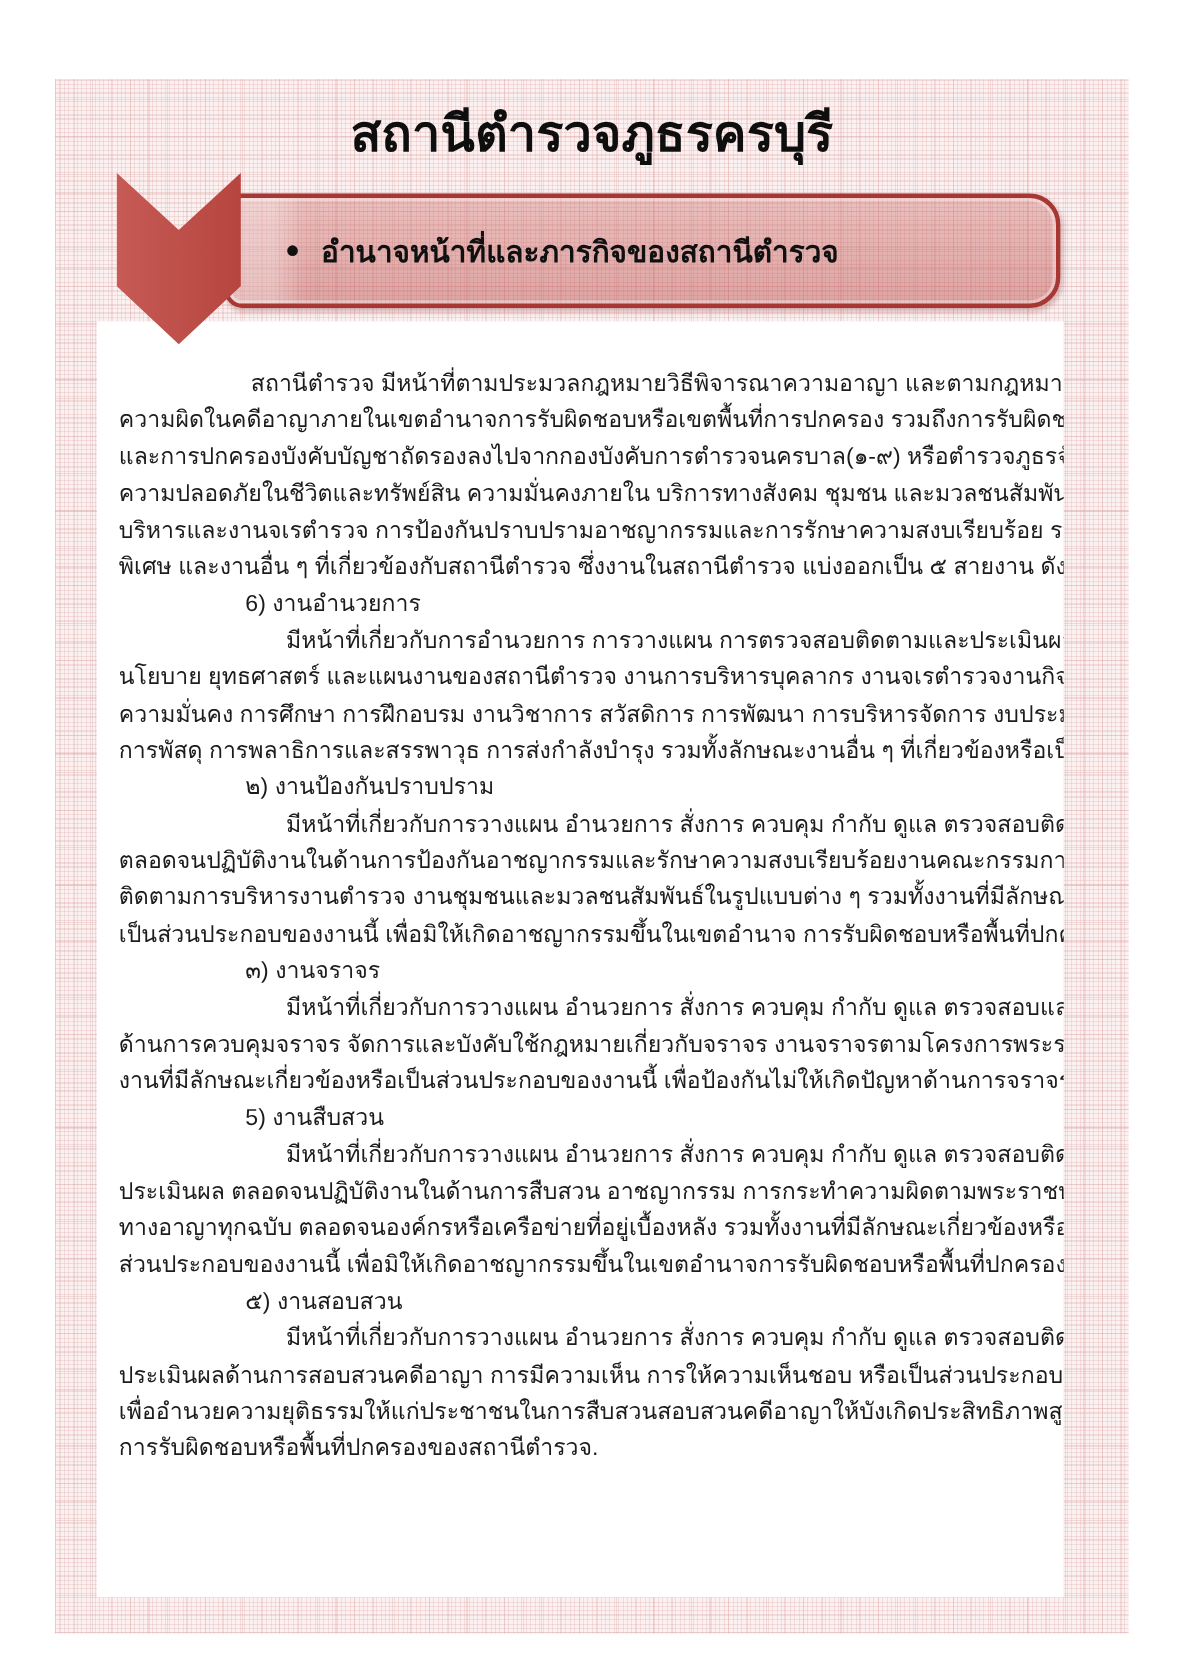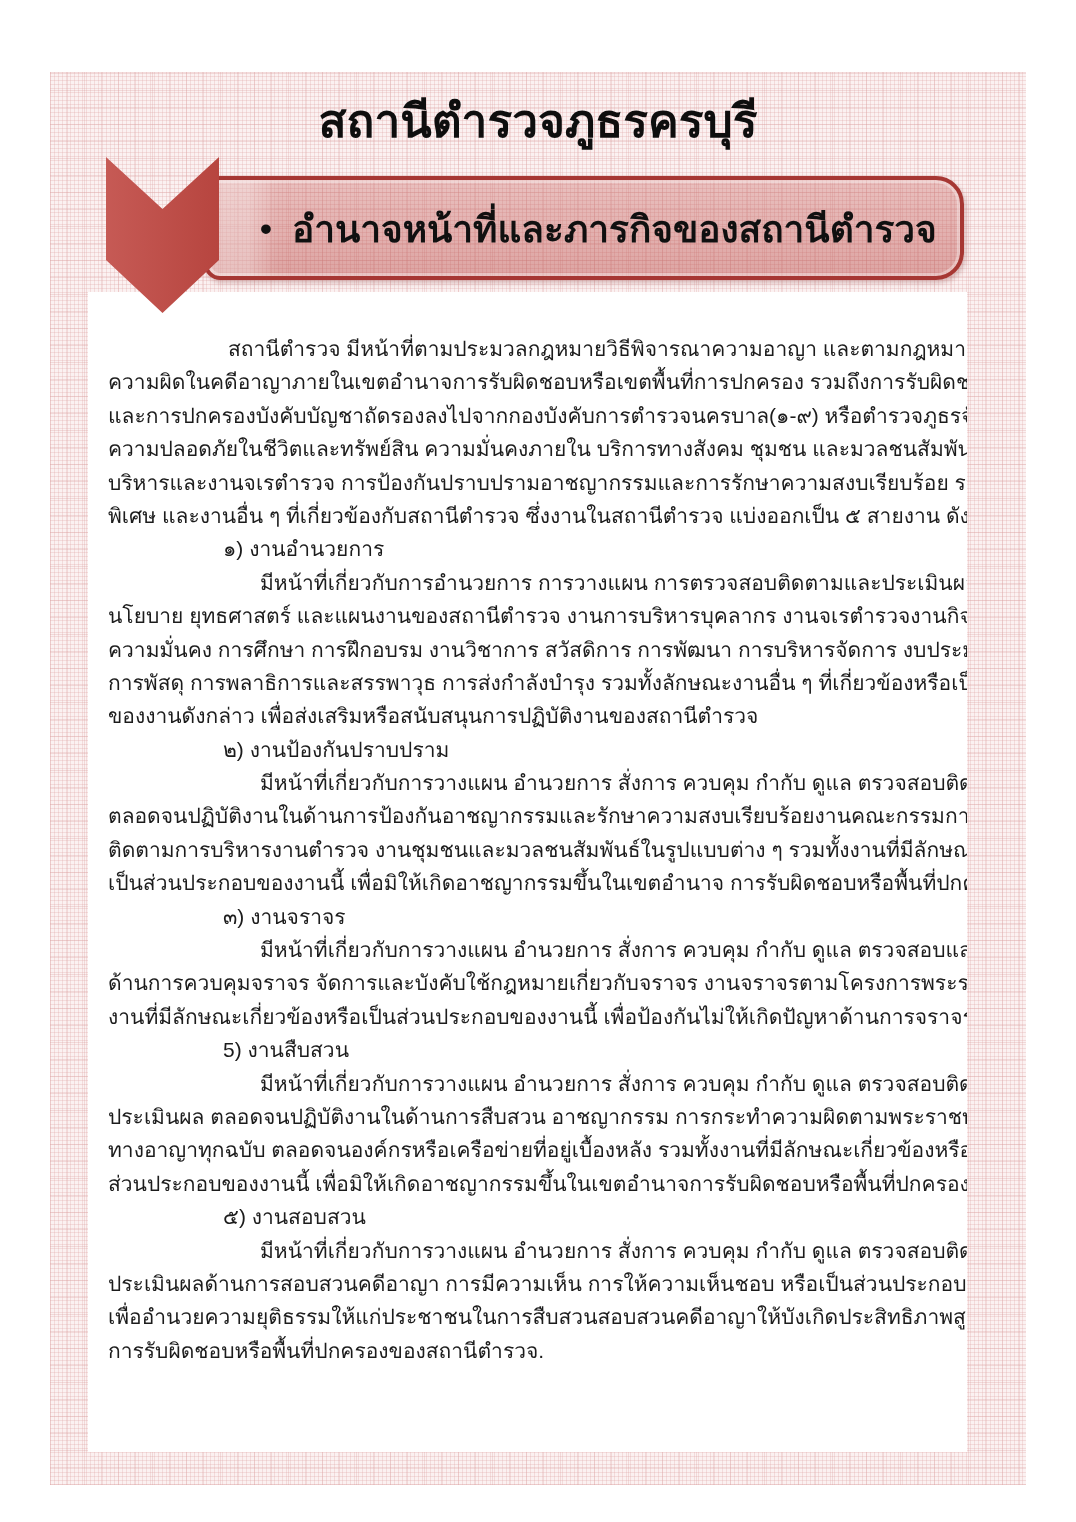--- a/index.html
+++ b/index.html
@@ -33,21 +33,21 @@
     border:4px solid #a63733;
     border-radius:16px 28px 28px 16px;
     background:
       linear-gradient(90deg, rgba(255,255,255,0.30) 0 40px, rgba(255,255,255,0) 70px),
       linear-gradient(180deg, rgba(198,96,92,0.34), rgba(186,74,70,0.46));
     box-shadow: inset 0 0 0 3px rgba(255,255,255,0.35), 2px 3px 5px rgba(150,80,80,0.35);
     display:flex;align-items:center;
   }
   .banner-inner{display:flex;align-items:center;padding-left:52px;white-space:nowrap;}
   .banner-bullet{font-size:34px;font-weight:bold;color:#111;margin-right:20px;line-height:1;}
-  .banner-label{font-size:37px;font-weight:bold;color:#101010;}
+  .banner-label{font-size:27px;font-weight:bold;color:#101010;}
 
   .arrow-ribbon{position:absolute;left:106px;top:137px;width:113px;height:159px;z-index:5;}
 
   
   .content-box{
     position:absolute;left:88px;top:272px;width:879px;height:1160px;
     background:#ffffff;overflow:hidden;
     padding:40px 0 0 20px;box-sizing:border-box;
   }
   .ln,.hd{
@@ -85,26 +85,25 @@
   </svg>
 
   <div class="content-box">
     <div class="ln indent-intro">สถานีตำรวจ มีหน้าที่ตามประมวลกฎหมายวิธีพิจารณาความอาญา และตามกฎหมายอื่นอันเกี่ยวกับ</div>
     <div class="ln">ความผิดในคดีอาญาภายในเขตอำนาจการรับผิดชอบหรือเขตพื้นที่การปกครอง รวมถึงการรับผิดชอบในด้านการงาน</div>
     <div class="ln">และการปกครองบังคับบัญชาถัดรองลงไปจากกองบังคับการตำรวจนครบาล(๑-๙) หรือตำรวจภูธรจังหวัด เพื่อรักษา</div>
     <div class="ln">ความปลอดภัยในชีวิตและทรัพย์สิน ความมั่นคงภายใน บริการทางสังคม ชุมชน และมวลชนสัมพันธ์ การพัฒนางาน</div>
     <div class="ln">บริหารและงานจเรตำรวจ การป้องกันปราบปรามอาชญากรรมและการรักษาความสงบเรียบร้อย รวมถึงงานกิจการ</div>
     <div class="ln">พิเศษ และงานอื่น ๆ ที่เกี่ยวข้องกับสถานีตำรวจ ซึ่งงานในสถานีตำรวจ แบ่งออกเป็น ๕ สายงาน ดังนี้</div>
 
-    <div class="hd">๑) งานอำนวยการ</div>
+    <div class="hd">6) งานอำนวยการ</div>
     <div class="ln indent-para">มีหน้าที่เกี่ยวกับการอำนวยการ การวางแผน การตรวจสอบติดตามและประเมินผลงานที่เกี่ยวกับ</div>
     <div class="ln">นโยบาย ยุทธศาสตร์ และแผนงานของสถานีตำรวจ งานการบริหารบุคลากร งานจเรตำรวจงานกิจการพิเศษ งาน</div>
     <div class="ln">ความมั่นคง การศึกษา การฝึกอบรม งานวิชาการ สวัสดิการ การพัฒนา การบริหารจัดการ งบประมาณ การเงิน</div>
     <div class="ln">การพัสดุ การพลาธิการและสรรพาวุธ การส่งกำลังบำรุง รวมทั้งลักษณะงานอื่น ๆ ที่เกี่ยวข้องหรือเป็นส่วนประกอบ</div>
-    <div class="ln">ของงานดังกล่าว เพื่อส่งเสริมหรือสนับสนุนการปฏิบัติงานของสถานีตำรวจ</div>
 
     <div class="hd">๒) งานป้องกันปราบปราม</div>
     <div class="ln indent-para">มีหน้าที่เกี่ยวกับการวางแผน อำนวยการ สั่งการ ควบคุม กำกับ ดูแล ตรวจสอบติดตามและประเมินผล</div>
     <div class="ln">ตลอดจนปฏิบัติงานในด้านการป้องกันอาชญากรรมและรักษาความสงบเรียบร้อยงานคณะกรรมการตรวจสอบและ</div>
     <div class="ln">ติดตามการบริหารงานตำรวจ งานชุมชนและมวลชนสัมพันธ์ในรูปแบบต่าง ๆ รวมทั้งงานที่มีลักษณะเกี่ยวข้องหรือ</div>
     <div class="ln">เป็นส่วนประกอบของงานนี้ เพื่อมิให้เกิดอาชญากรรมขึ้นในเขตอำนาจ การรับผิดชอบหรือพื้นที่ปกครองของสถานี</div>
 
     <div class="hd">๓) งานจราจร</div>
     <div class="ln indent-para">มีหน้าที่เกี่ยวกับการวางแผน อำนวยการ สั่งการ ควบคุม กำกับ ดูแล ตรวจสอบและประเมินผลงาน</div>
     <div class="ln">ด้านการควบคุมจราจร จัดการและบังคับใช้กฎหมายเกี่ยวกับจราจร งานจราจรตามโครงการพระราชดำริ รวมทั้ง</div>

